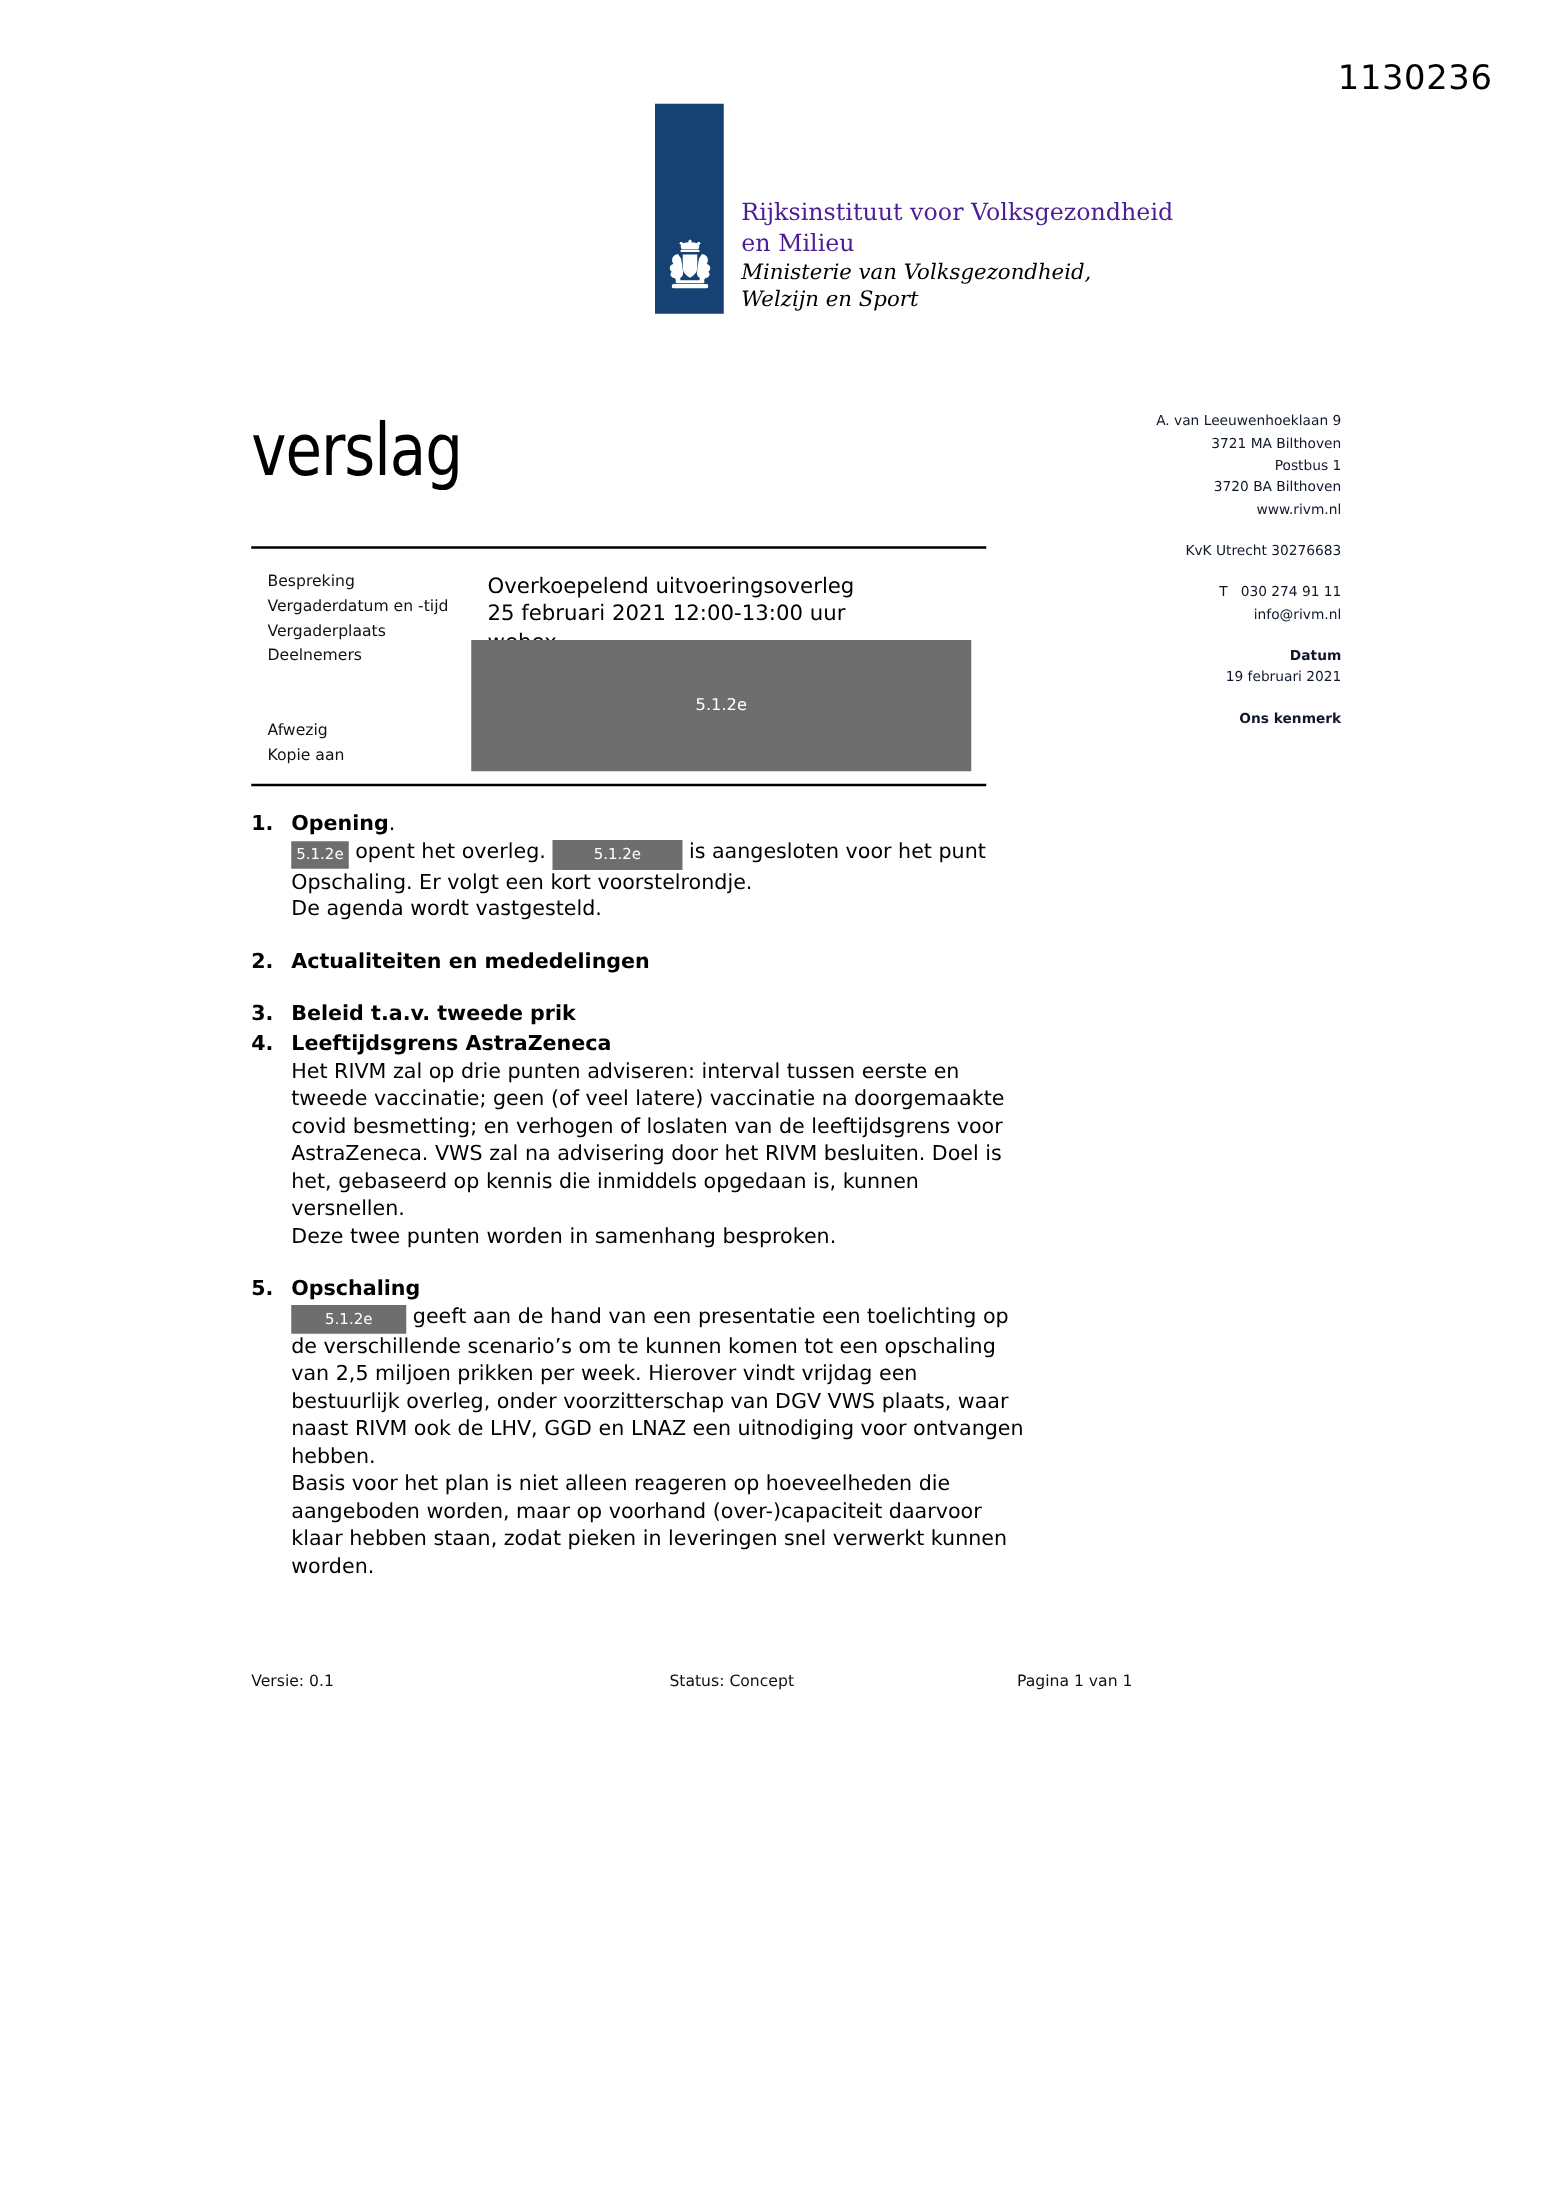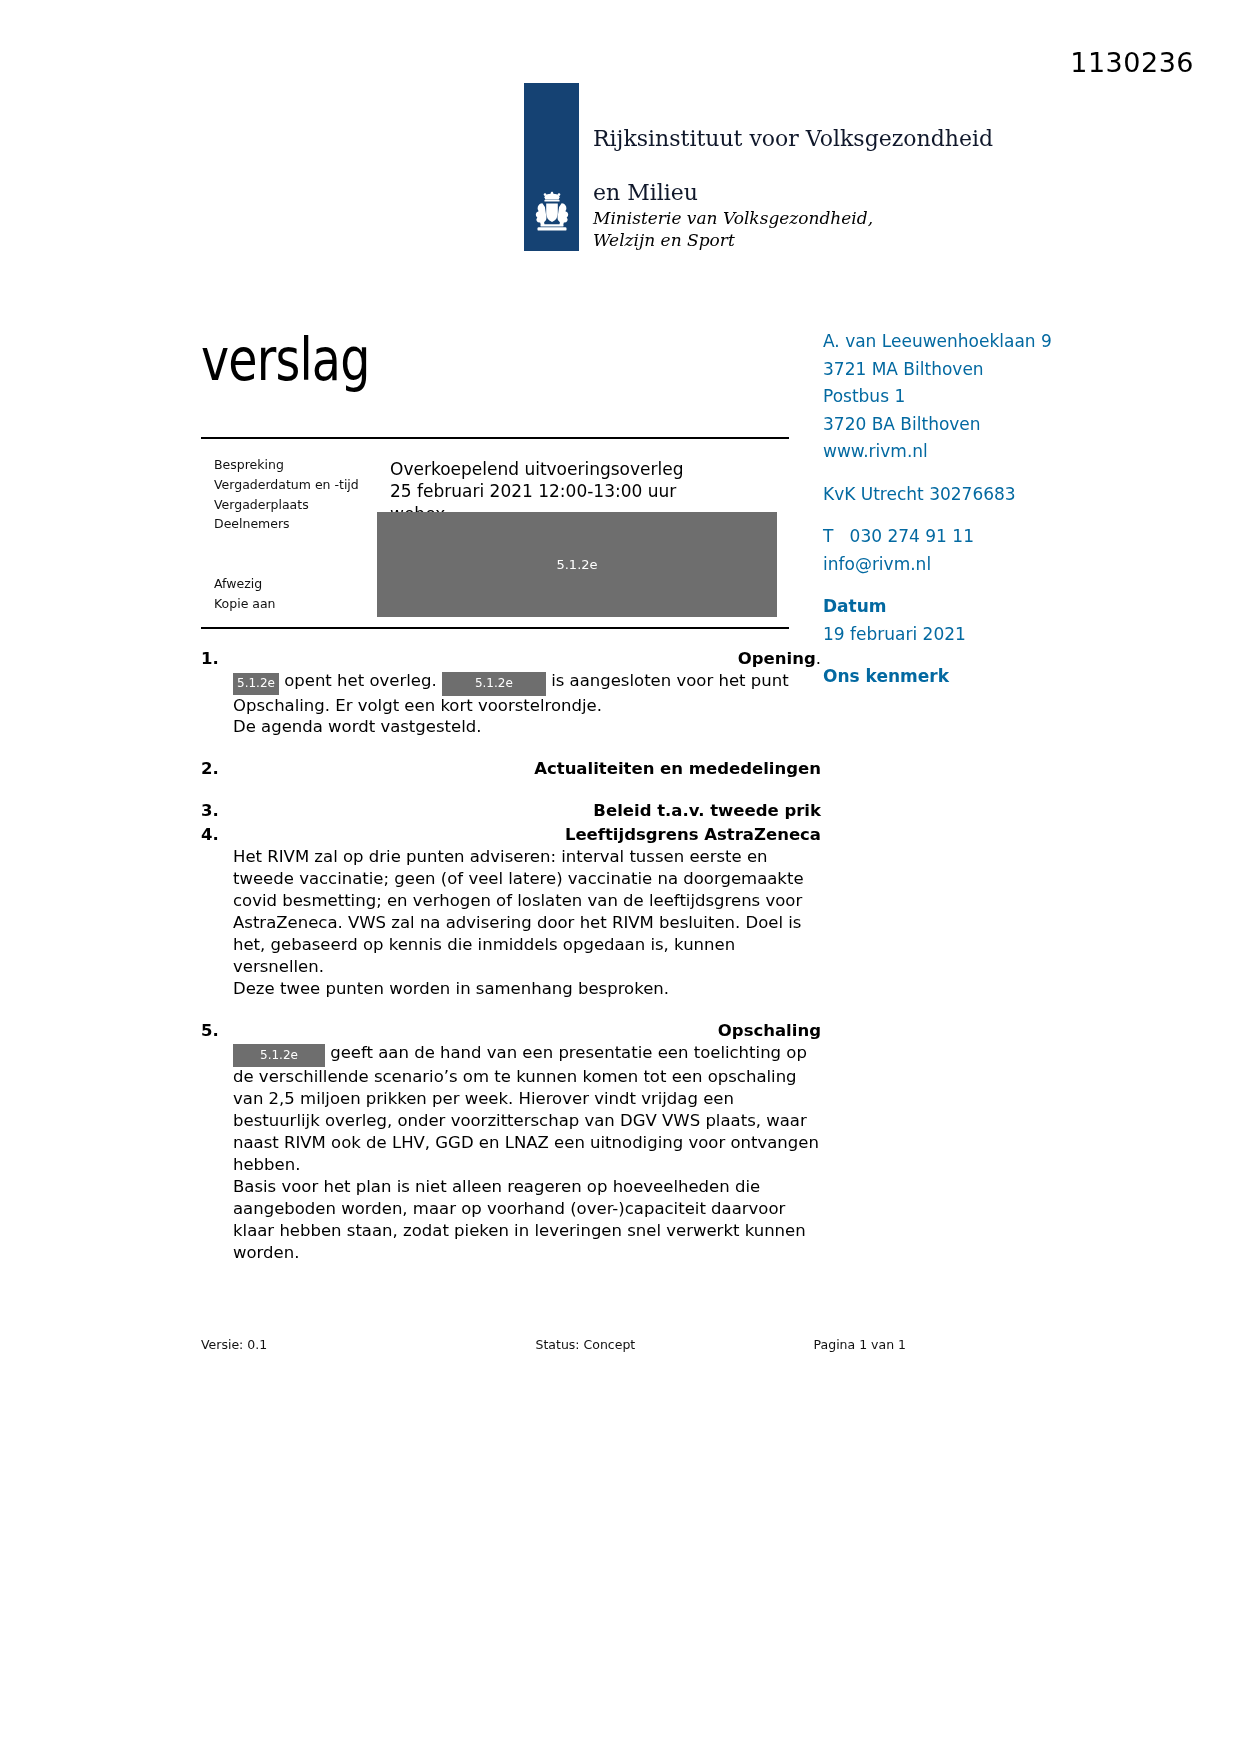--- a/index.html
+++ b/index.html
@@ -52,24 +52,23 @@
     width: 42px;
     height: 48px;
   }
   .logo-text {
     margin-left: 14px;
     padding-bottom: 0px;
     line-height: 1.28;
   }
   .logo-text .l1 {
     font-family: "DejaVu Serif", serif;
-    font-size: 22px;
-    color: #0f172a;
+    font-size: 19px;
+    color: #4c1d95;
     white-space: nowrap;
-    margin-top: 26px;
   }
   .logo-text .l2 {
     font-family: "DejaVu Serif", serif;
     font-size: 17px;
     font-style: italic;
     color: #000;
     white-space: nowrap;
     line-height: 1.3;
   }
 
@@ -86,23 +85,24 @@
     transform: scaleX(0.82);
     transform-origin: left center;
   }
 
   
   .side-col {
     position: absolute;
     left: 823px;
     top: 328px;
     width: 250px;
-    font-size: 17px;
+    font-size: 11px;
     line-height: 1.62;
-    color: #0369a1;
+    color: #0f172a;
+    text-align: right;
   }
   .side-col .gap { height: 15px; }
   .side-col .bold { font-weight: bold; }
   .side-col .tel-row { white-space: pre; }
 
   
   .rule {
     position: absolute;
     background: #000;
     height: 2px;
@@ -165,21 +165,20 @@
     width: 32px;
     flex: 0 0 32px;
     font-weight: bold;
     font-size: 16.5px;
   }
   .item-body { flex: 1; }
   .item-head {
     font-weight: bold;
     font-size: 16.5px;
     margin: 0;
-    text-align: right;
   }
   .item-head .plain { font-weight: normal; }
   .para {
     margin: 0;
     font-size: 16.5px;
     line-height: 1.33;
   }
   .tight { margin-top: 0; }
 
   .inline-redact {

